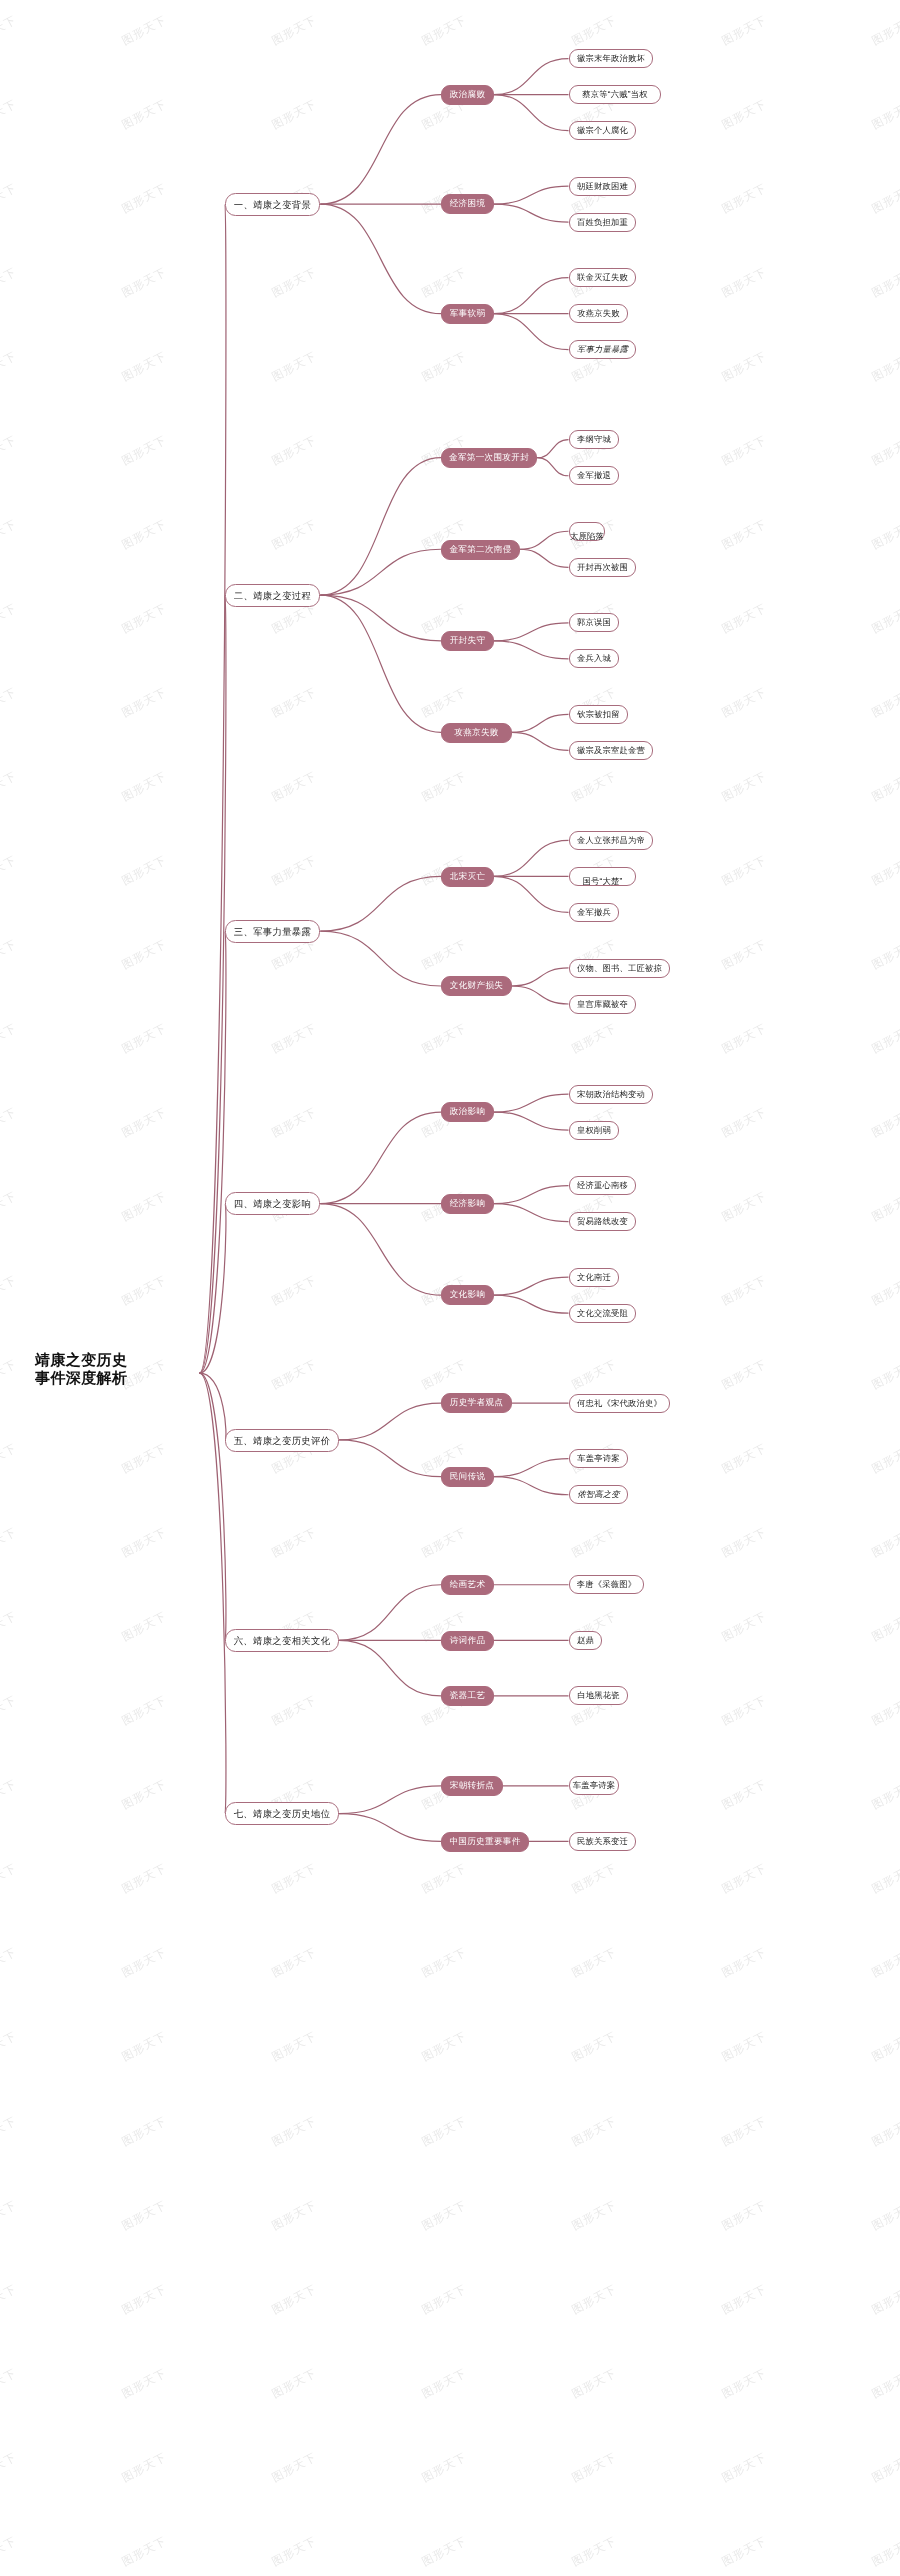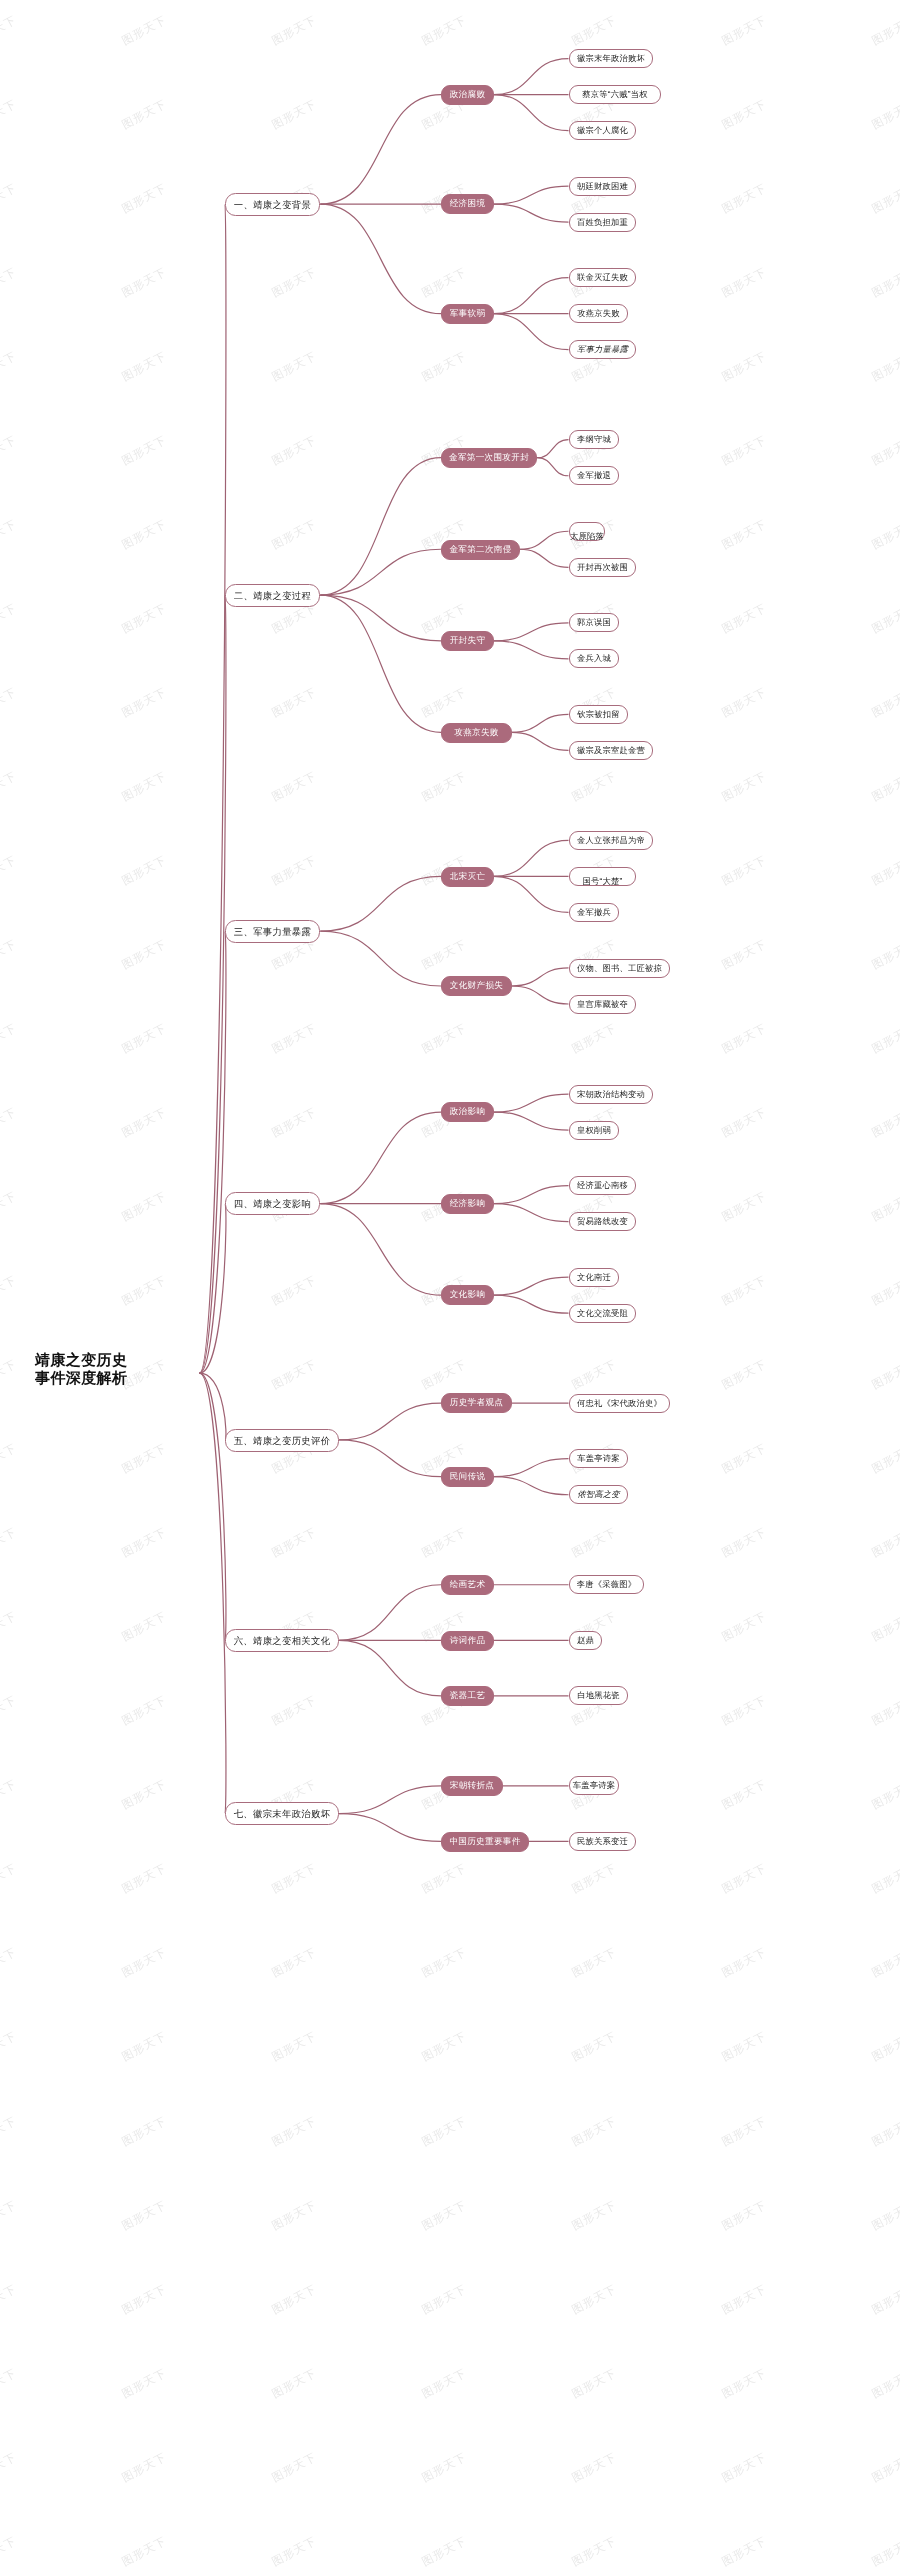--- a/index.html
+++ b/index.html
@@ -553,18 +553,18 @@
       <div class="node lv2" style="left: 441px; top: 1776px; width: 62px; height: 19.5px;">
         <span>宋朝转折点</span>
       </div>
       <div class="node lv3" style="left: 569px; top: 1832px; width: 67px; height: 19px;">
         <span>民族关系变迁</span>
       </div>
       <div class="node lv2" style="left: 441px; top: 1832px; width: 88px; height: 19.5px;">
         <span>中国历史重要事件</span>
       </div>
       <div class="node lv1" style="left: 225px; top: 1802px; width: 114px; height: 22.5px;">
-        <span>七、徽宗末年政治败坏</span>
+        <span>七、靖康之变历史地位</span>
       </div>
     </div>
 
 </div>
 
 
 </body></html>

